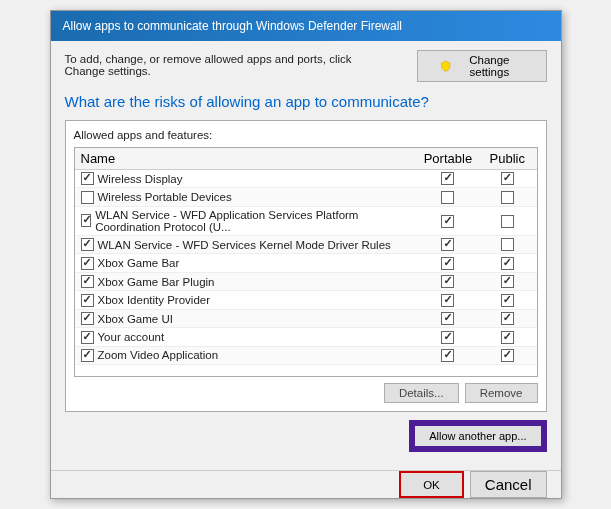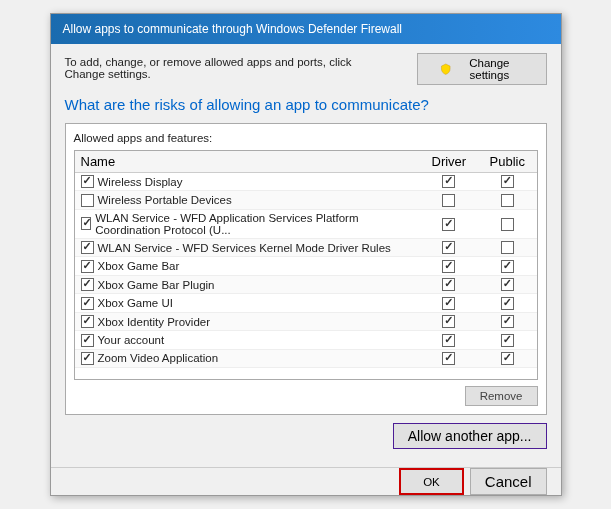--- a/index.html
+++ b/index.html
@@ -150,23 +150,23 @@
       cursor: pointer;
       color: #444;
     }
     .allow-another-row {
       display: flex;
       justify-content: flex-end;
       margin-top: 8px;
     }
     .allow-another-btn {
       background: #e1e1e1;
-      border: 1px solid #4c1d95;
+      border: 6px solid #4c1d95;
       padding: 4px 14px;
-      font-size: 14px;
+      font-size: 11px;
       cursor: pointer;
     }
     .bottom-buttons {
       display: flex;
       justify-content: flex-end;
       gap: 6px;
       padding: 0 14px;
       border-top: 1px solid #ccc;
       margin-top: 6px;
       background: #f0f0f0;
@@ -209,21 +209,21 @@
       </button>
     </div>
     <a class="link">What are the risks of allowing an app to communicate?</a>
     <div class="panel" style="margin-top:10px;">
       <div class="panel-label">Allowed apps and features:</div>
       <div class="table-container">
         <table>
           <thead>
             <tr>
               <th class="col-name">Name</th>
-              <th class="col-private center">Driver</th>
+              <th class="col-private center">Portable</th>
               <th class="col-public center">Public</th>
             </tr>
           </thead>
           <tbody id="apps-tbody">
           <tr>
                 <td>
                   <div class="app-name">
                     <span class="checkbox-sim checked"></span>
                     <span>Wireless Display</span>
                   </div>
@@ -278,31 +278,31 @@
                     <span>Xbox Game Bar Plugin</span>
                   </div>
                 </td>
                 <td class="checkbox-cell"><span class="checkbox-sim checked"></span></td>
                 <td class="checkbox-cell"><span class="checkbox-sim checked"></span></td>
               </tr>
               <tr>
                 <td>
                   <div class="app-name">
                     <span class="checkbox-sim checked"></span>
+                    <span>Xbox Identity Provider</span>
+                  </div>
+                </td>
+                <td class="checkbox-cell"><span class="checkbox-sim checked"></span></td>
+                <td class="checkbox-cell"><span class="checkbox-sim checked"></span></td>
+              </tr>
+              <tr>
+                <td>
+                  <div class="app-name">
+                    <span class="checkbox-sim checked"></span>
                     <span>Xbox Game UI</span>
-                  </div>
-                </td>
-                <td class="checkbox-cell"><span class="checkbox-sim checked"></span></td>
-                <td class="checkbox-cell"><span class="checkbox-sim checked"></span></td>
-              </tr>
-              <tr>
-                <td>
-                  <div class="app-name">
-                    <span class="checkbox-sim checked"></span>
-                    <span>Xbox Identity Provider</span>
                   </div>
                 </td>
                 <td class="checkbox-cell"><span class="checkbox-sim checked"></span></td>
                 <td class="checkbox-cell"><span class="checkbox-sim checked"></span></td>
               </tr>
               <tr>
                 <td>
                   <div class="app-name">
                     <span class="checkbox-sim checked"></span>
                     <span>Your account</span>
@@ -318,20 +318,21 @@
                     <span>Zoom Video Application</span>
                   </div>
                 </td>
                 <td class="checkbox-cell"><span class="checkbox-sim checked"></span></td>
                 <td class="checkbox-cell"><span class="checkbox-sim checked"></span></td>
               </tr>
             </tbody>
         </table>
       </div>
       <div class="panel-buttons">
+        <button class="panel-btn">Details...</button>
         <button class="panel-btn">Remove</button>
       </div>
     </div>
     <div class="allow-another-row">
       <button class="allow-another-btn">Allow another app...</button>
     </div>
   </div>
   <div class="bottom-buttons">
     <button class="ok-btn">OK</button>
     <button class="cancel-btn">Cancel</button>

